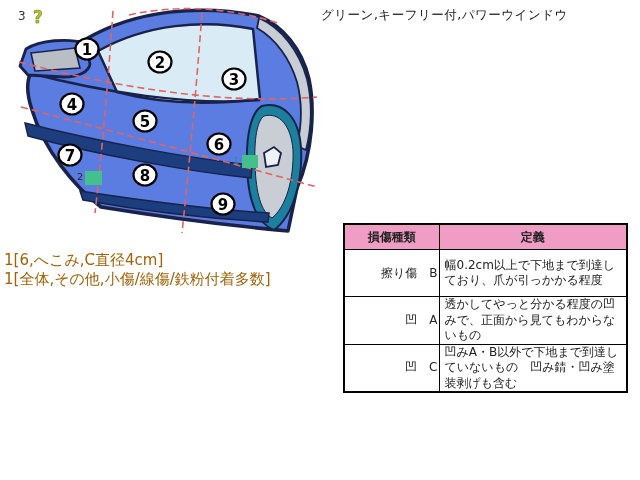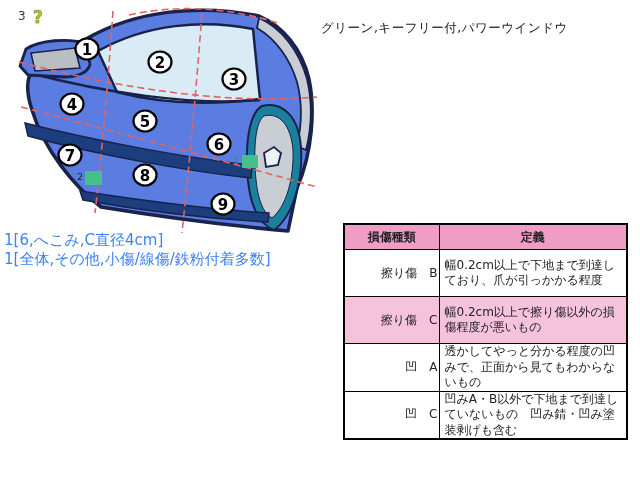--- a/index.html
+++ b/index.html
@@ -2,21 +2,21 @@
 <html style="--door_blue: #5b7de2; --window_blue: #d9ecf6; --outline_navy: #18224a; --molding_navy: #1c3e7e; --edge_gray: #c9ced4; --mirror_gray: #b9bec4; --panel_teal: #1b7f9e; --dashed_red: #e06464; --marker_green: #44c08c; --marker1_label_teal: #1f8f9f; --table_header_pink: #ef9dc5; --table_row_pink: #f6c3dc; --question_icon_green: #b9c22e;"><head>
 <meta charset="utf-8">
 <style>
   html,body{margin:0;padding:0;}
   body{
     width:640px;height:480px;position:relative;background:#ffffff;
     font-family:"DejaVu Sans",sans-serif;overflow:hidden;
   }
   
   .header-note{
-    position:absolute;left:321px;top:20px;
+    position:absolute;left:321px;top:7px;
     font-size:12.5px;color:#1c1c1c;white-space:nowrap;letter-spacing:.5px;
   }
   
   .diagram-wrap{position:absolute;left:6px;top:2px;width:330px;height:240px;}
   .door-body{fill:var(--door_blue);stroke:var(--outline_navy);stroke-width:3.5;stroke-linejoin:round;}
   .door-window{fill:var(--window_blue);stroke:var(--outline_navy);stroke-width:2.5;stroke-linejoin:round;}
   .sill-line{fill:none;stroke:var(--outline_navy);stroke-width:2.5;}
   .edge-strip{fill:var(--edge_gray);stroke:var(--outline_navy);stroke-width:1.8;}
   .rear-panel{fill:var(--panel_teal);stroke:var(--outline_navy);stroke-width:2;}
   .rear-panel-inner{fill:var(--edge_gray);stroke:var(--outline_navy);stroke-width:1;}
@@ -26,21 +26,21 @@
   .mirror-glass{fill:var(--mirror_gray);stroke:var(--outline_navy);stroke-width:1.6;}
   .grid-dash{fill:none;stroke:var(--dashed_red);stroke-width:1.6;stroke-dasharray:7 4;}
   .sec-circle{fill:#ffffff;stroke:#000000;stroke-width:2.2;}
   .sec-num{font-size:15px;font-weight:bold;fill:#000;text-anchor:middle;font-family:"DejaVu Sans",sans-serif;}
   .marker-rect{fill:var(--marker_green);}
   .marker-num-1{font-size:9.5px;fill:var(--marker1_label_teal);text-anchor:end;}
   .marker-num-2{font-size:9.5px;fill:#222;text-anchor:end;}
   .overall-num{font-size:12px;fill:#333;}
   .question-glyph{font-size:17px;font-weight:bold;fill:var(--question_icon_green);stroke:#6a7a10;stroke-width:.5;}
   
-  .notes{position:absolute;left:4px;top:231px;font-size:15px;color:#3b82f6;line-height:19px;white-space:nowrap;}
+  .notes{position:absolute;left:4px;top:251px;font-size:15px;color:#a16207;line-height:19px;white-space:nowrap;}
   
   .def-table{
     position:absolute;left:343px;top:223px;width:285px;
     border-collapse:collapse;table-layout:fixed;
     font-size:12px;color:#222;border:2px solid #000;
   }
   .def-table th,.def-table td{border:1px solid #000;}
   .def-table th{background:var(--table_header_pink);font-weight:bold;height:22px;text-align:center;}
   .type-col{width:95px;}
   .type-cell{text-align:right;height:44px;background:#fff;}
@@ -150,24 +150,20 @@
     <tr>
       <th>損傷種類</th>
       <th>定義</th>
     </tr>
   </thead>
   <tbody id="def-tbody">
       <tr>
     <td class="type-cell">擦り傷　B</td>
     <td class="def-cell">幅0.2cm以上で下地まで到達しており、爪が引っかかる程度</td>
   </tr>
-      <tr class="pink">
-    <td class="type-cell">擦り傷　C</td>
-    <td class="def-cell">幅0.2cm以上で擦り傷以外の損傷程度が悪いもの</td>
-  </tr>
       <tr>
     <td class="type-cell">凹　A</td>
     <td class="def-cell">透かしてやっと分かる程度の凹みで、正面から見てもわからないもの</td>
   </tr>
       <tr>
     <td class="type-cell">凹　C</td>
     <td class="def-cell">凹みA・B以外で下地まで到達していないもの　凹み錆・凹み塗装剥げも含む</td>
   </tr>
     </tbody>
 </table>

